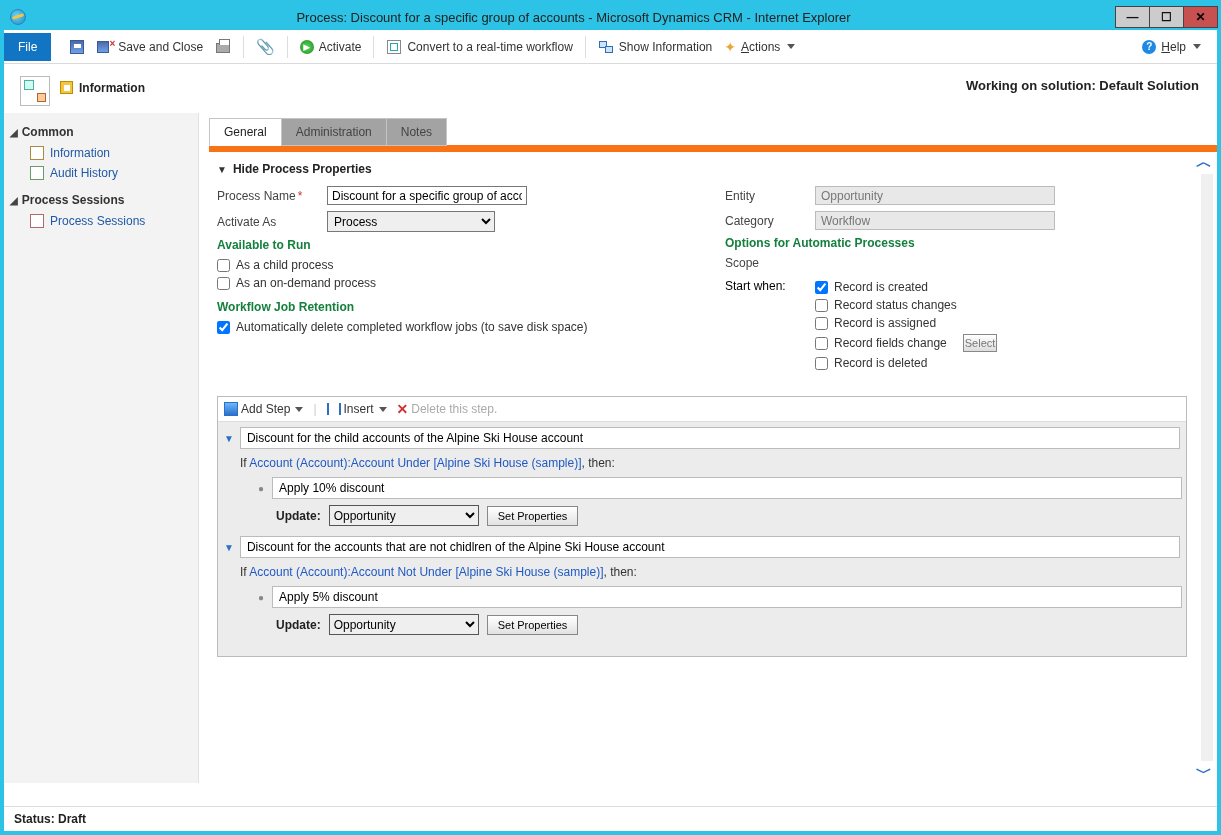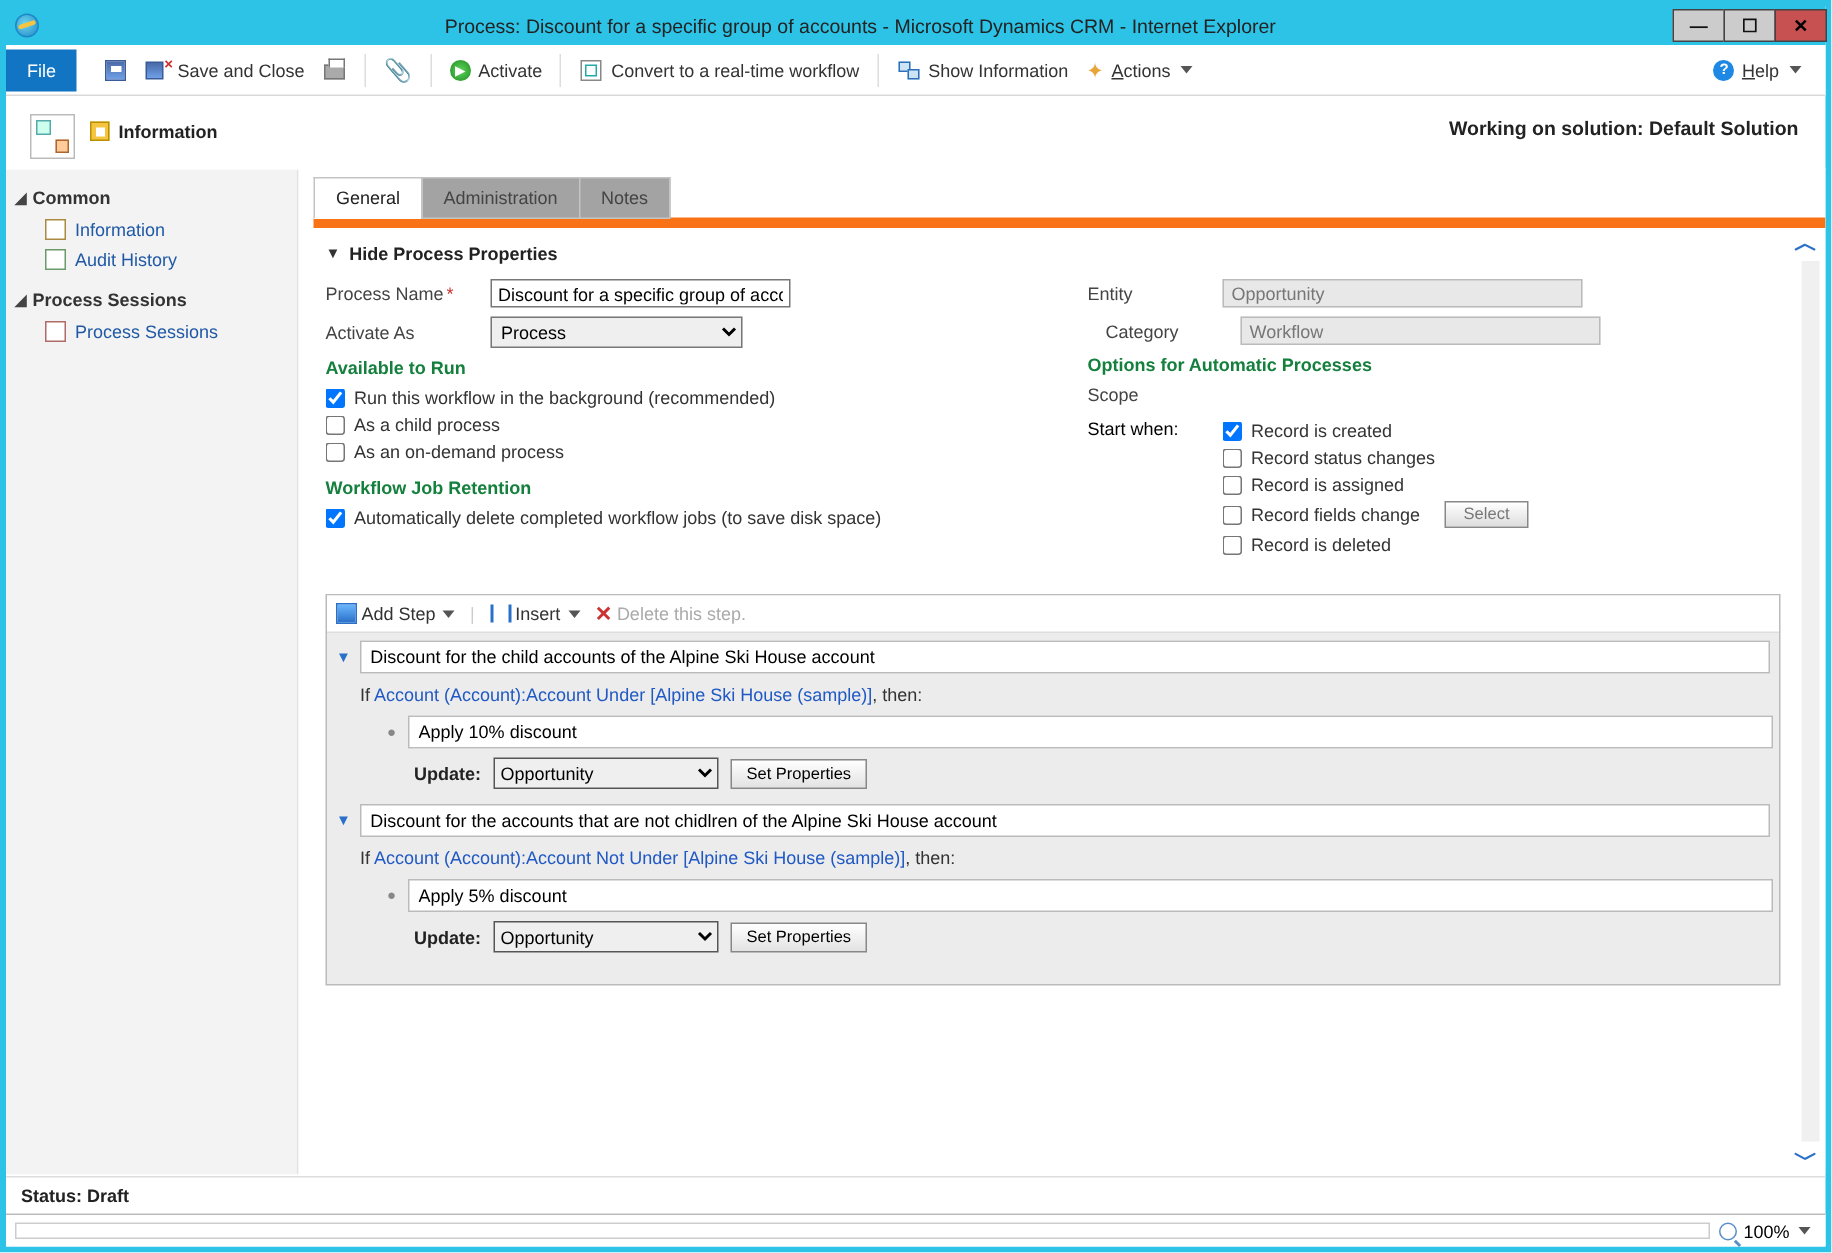--- a/index.html
+++ b/index.html
@@ -81,21 +81,21 @@
 .form-row label{width:110px;color:#444;font-size:12px;}
 .form-row .req{color:#c33;margin-left:2px;}
 .form-row input[type=text]{width:200px;border:1px solid #777;padding:2px 4px;height:19px;font-size:12px;}
 .form-row select{width:168px;border:1px solid #777;padding:1px 2px;height:21px;font-size:12px;}
 .readonly{background:#e8e8e8;border:1px solid #bbb;color:#777;width:240px;padding:2px 5px;height:19px;}
 
 .sub-head{font-weight:bold;color:#15803d;margin:6px 0 6px;}
 .chk-row{display:flex;align-items:center;gap:6px;margin:4px 0;}
 .chk-row input{width:13px;height:13px;}
 .chk-label{color:#333;}
-.inline-btn{background:linear-gradient(#fff,#ddd);border:1px solid #888;color:#777;padding:2px 12px;font-size:11px;margin-left:10px;}
+.inline-btn{background:linear-gradient(#fff,#ddd);border:1px solid #888;color:#777;padding:2px 1px;font-size:11px;margin-left:10px;}
 
 
 .wf-editor{border:1px solid #bbb;background:#fafafa;margin-top:22px;margin-right:6px;}
 .wf-toolbar{background:#fff;border-bottom:1px solid #ddd;padding:4px 6px;display:flex;align-items:center;gap:10px;}
 .wf-tb-item{display:flex;align-items:center;gap:3px;color:#333;cursor:default;}
 .wf-tb-item.disabled{color:#aaa;}
 .wf-tb-ico{width:14px;height:14px;}
 .addstep-ico{background:linear-gradient(#6bb6ff,#2a70c8);border:1px solid #2a70c8;}
 .insert-ico{position:relative;}
 .insert-ico:before,.insert-ico:after{content:"";position:absolute;background:#2a70c8;}
@@ -261,45 +261,41 @@
             <div class="form-row">
               <label><span>Process Name</span><span class="req">*</span></label>
               <input type="text" value="Discount for a specific group of accounts" style="">
             </div>
             <div class="form-row">
               <label>Activate As</label>
               <select><option>Process</option></select>
             </div>
             <div class="sub-head">Available to Run</div>
             <div class="chk-row">
-                <input type="checkbox" checked="" style="">
-                <span class="chk-label">Run this workflow in the background (recommended)</span>
-              </div>
-            <div class="chk-row">
                 <input type="checkbox" style="">
                 <span class="chk-label">As a child process</span>
               </div>
             <div class="chk-row">
                 <input type="checkbox" style="">
                 <span class="chk-label">As an on-demand process</span>
               </div>
             <div class="sub-head" style="margin-top:10px;">Workflow Job Retention</div>
             <div class="chk-row">
                 <input type="checkbox" checked="" style="">
                 <span class="chk-label">Automatically delete completed workflow jobs (to save disk space)</span>
               </div>
           </div>
 
           <div class="col">
             <div class="form-row">
               <label style="width:90px;">Entity</label>
               <div class="readonly">Opportunity</div>
             </div>
             <div class="form-row">
-              <label style="width:90px;margin-left:12px;">Category</label>
+              <label style="width:90px;">Category</label>
               <div class="readonly">Workflow</div>
             </div>
             <div class="sub-head">Options for Automatic Processes</div>
             <div class="form-row">
               <label style="width:90px;">Scope</label>
             </div>
             <div style="display:flex;">
               <label style="width:90px;padding-top:3px;">Start when:</label>
               <div>
                 <div class="chk-row">
@@ -386,19 +382,13 @@
               </div>
             </div>
           </div>
         </div>
       </div>
     </div>
   </div>
 
   <div class="status-bar">Status: Draft</div>
 
-  <div class="ie-status">
-    <div class="track"></div>
-    <span class="zoom-ico"></span>
-    <span>100%</span>
-    <span class="caret" style="margin-left:6px;"></span>
-  </div>
 </div>
 
 </body></html>

